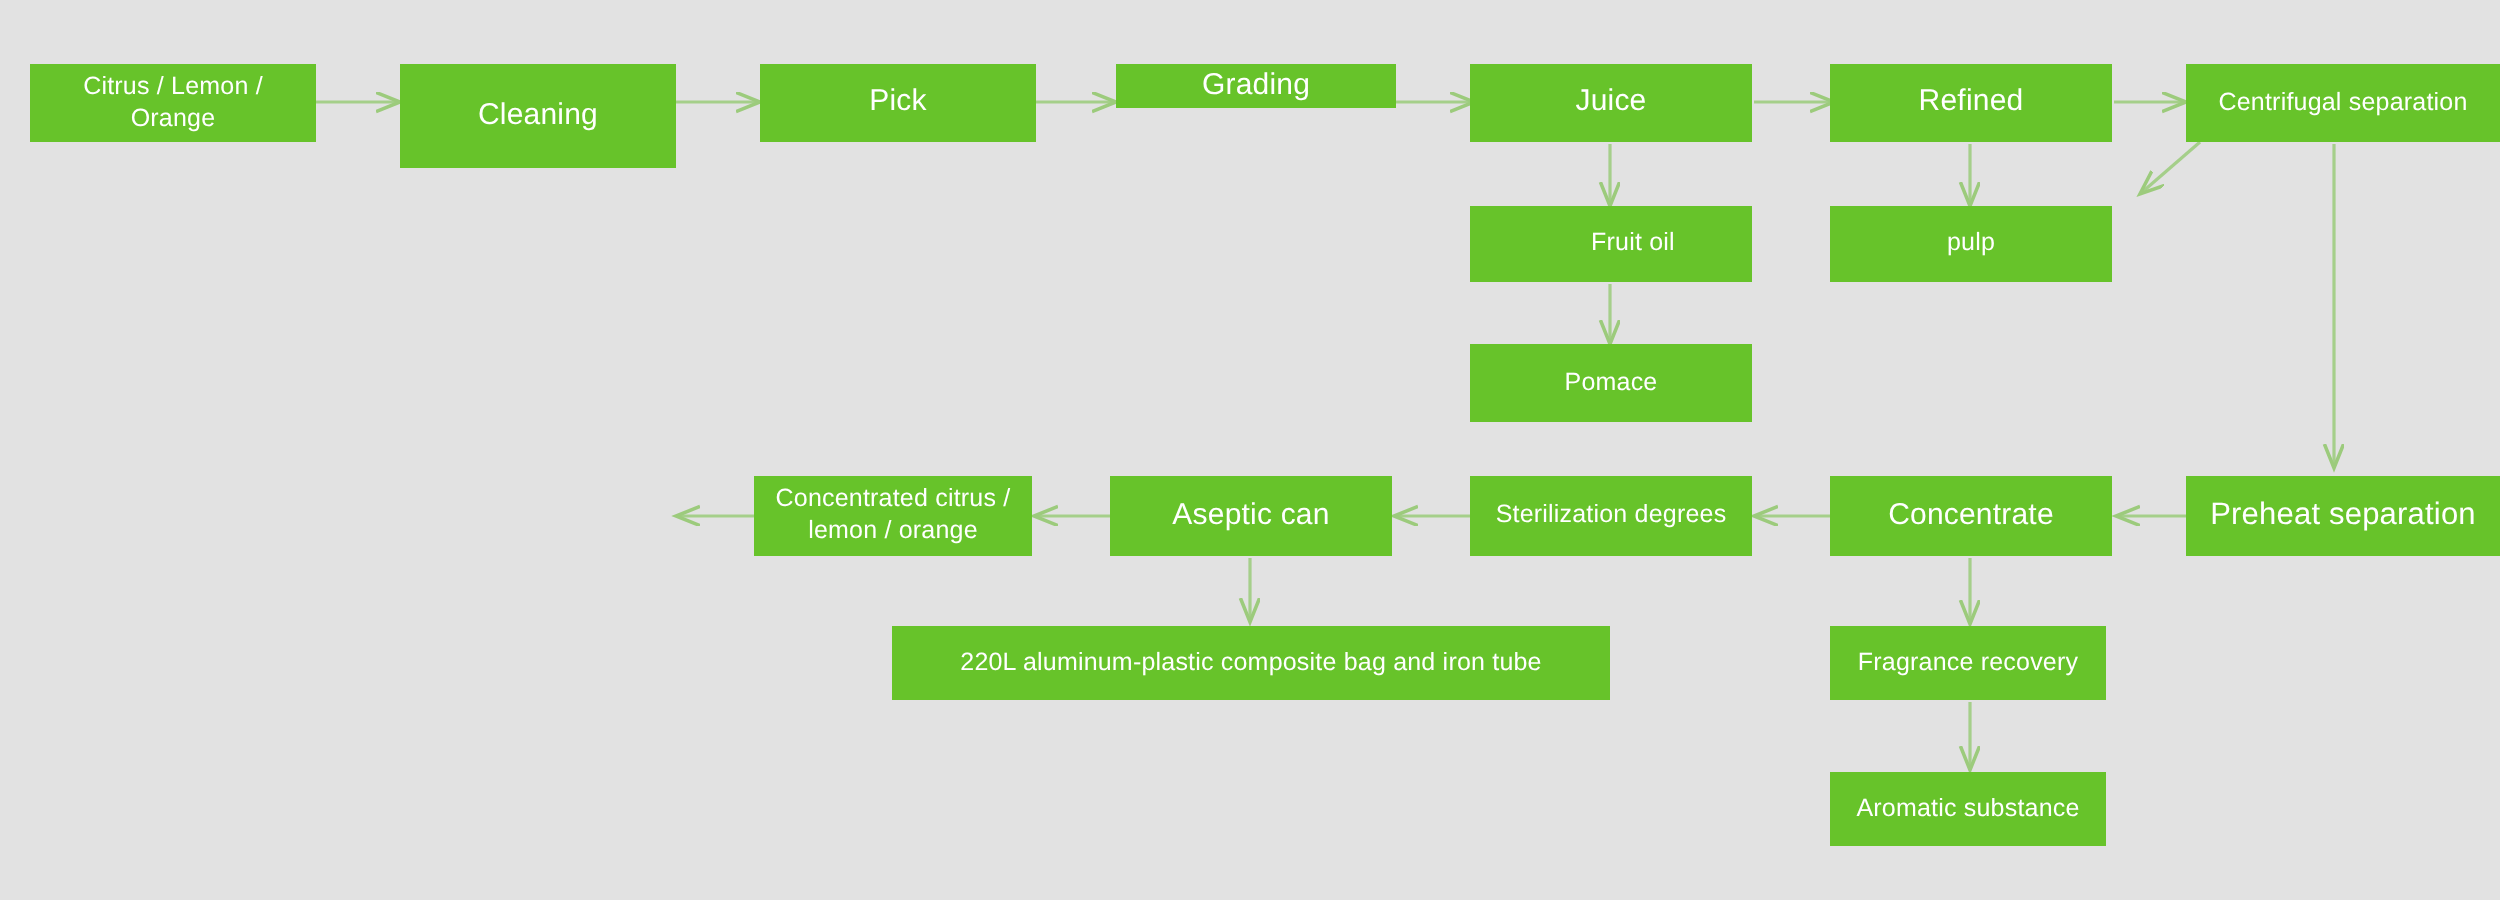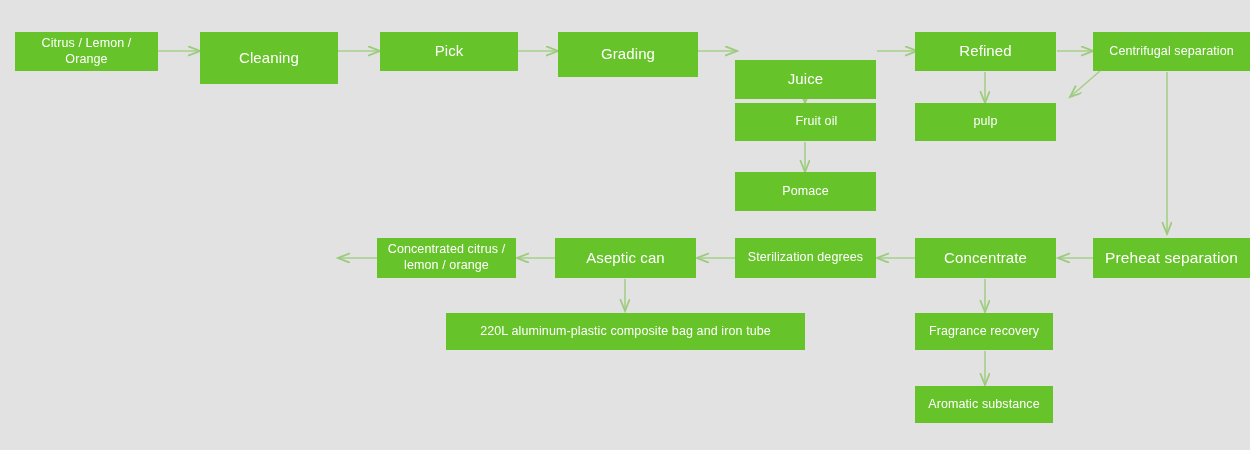--- a/index.html
+++ b/index.html
@@ -83,23 +83,23 @@
       <line x1="985" y1="351" x2="985" y2="385"></line>
     </g>
   </svg>
 
   <div class="node sm" style="left:15px; top:32px; width:143px; height:39px;">Citrus / Lemon / Orange</div>
 
   <div class="node md" style="left:200px; top:32px; width:138px; height:52px;">Cleaning</div>
 
   <div class="node md" style="left:380px; top:32px; width:138px; height:39px;">Pick</div>
 
-  <div class="node md" style="left:558px; top:32px; width:140px; height:45px;">Grading</div>
+  <div class="node md" style="left:558px; top:32px; width:140px; height:22px;">Grading</div>
 
-  <div class="node md" style="left:735px; top:32px; width:141px; height:39px;margin-top:28px;">Juice</div>
+  <div class="node md" style="left:735px; top:32px; width:141px; height:39px;">Juice</div>
 
   <div class="node md" style="left:915px; top:32px; width:141px; height:39px;">Refined</div>
 
   <div class="node sm" style="left:1093px; top:32px; width:157px; height:39px;">Centrifugal separation</div>
 
   <div class="node sm" style="left:735px; top:103px; width:141px; height:38px;padding-left:26px;">Fruit oil</div>
 
   <div class="node sm" style="left:915px; top:103px; width:141px; height:38px;">pulp</div>
 
   <div class="node sm" style="left:735px; top:172px; width:141px; height:39px;">Pomace</div>

